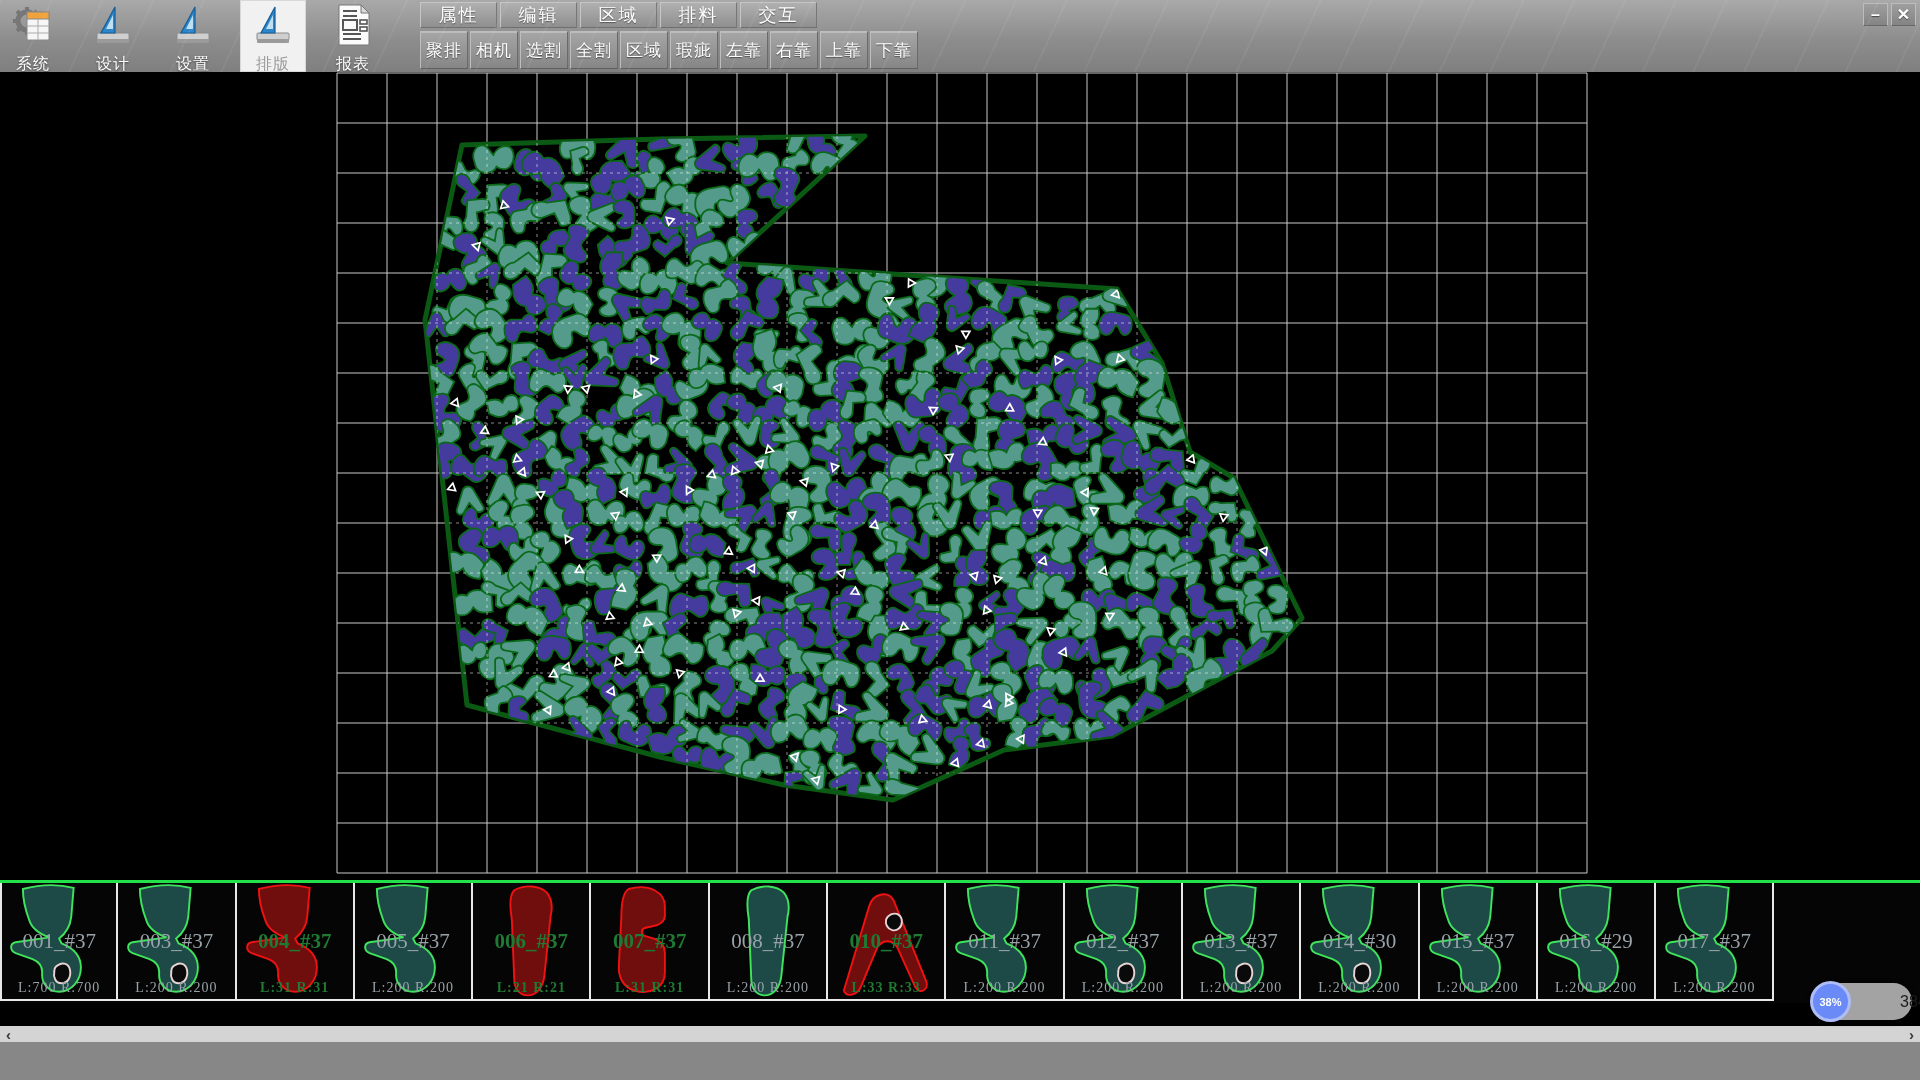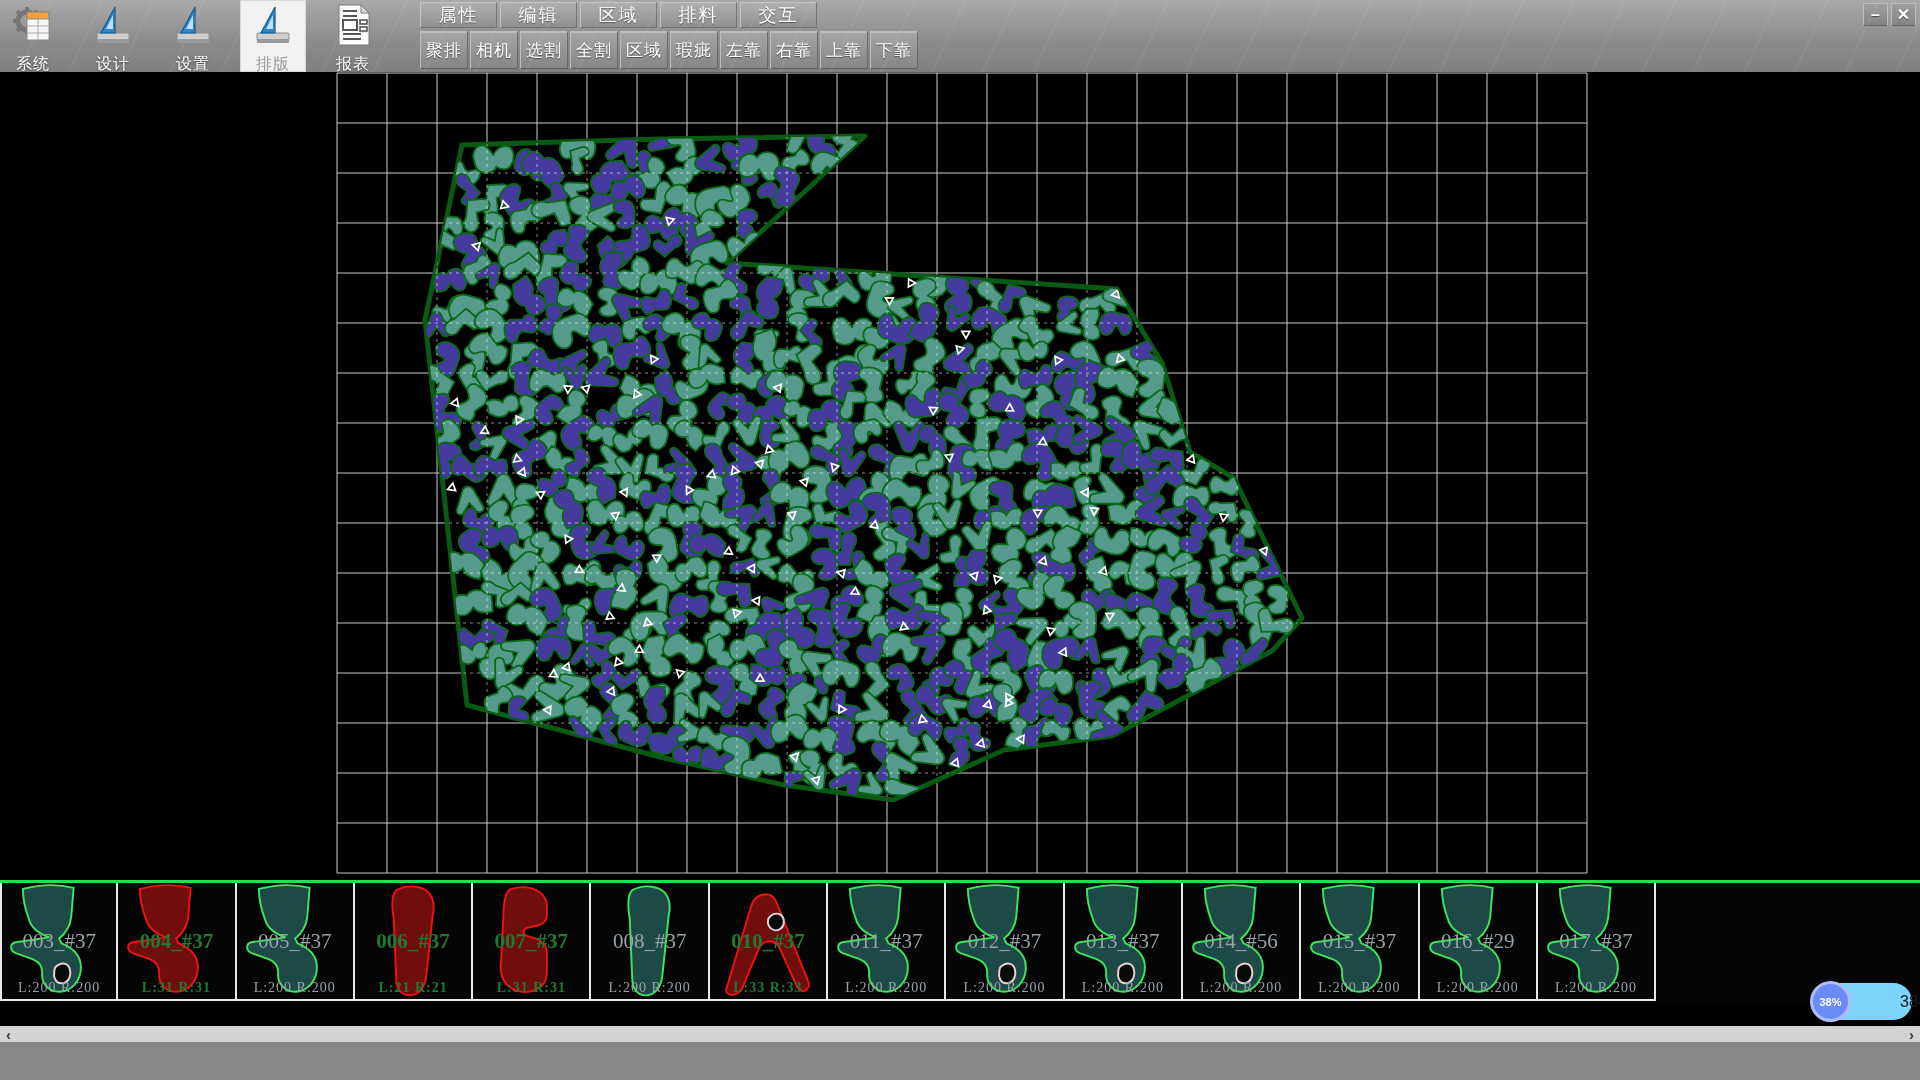--- a/index.html
+++ b/index.html
@@ -65,21 +65,21 @@
   .black-gap { position:absolute; left:0; top:1003px; width:1920px; height:23px; background:#000; }
 
   
   .scrollbar { position:absolute; left:0; top:1026px; width:1920px; height:16px; background:#d4d4d4; }
   .sb-arrow { position:absolute; top:0; height:16px; display:flex; align-items:center;
     color:#3a3a3a; font-size:15px; font-weight:bold; }
   .sb-left { left:6px; } .sb-right { right:6px; }
   .bottom-filler { position:absolute; left:0; top:1042px; width:1920px; height:38px; background:#878787; }
 
   
-  .bubble { position:absolute; left:1812px; top:983px; width:100px; height:37px; background:#7dd3fc;
+  .bubble { position:absolute; left:1812px; top:983px; width:100px; height:37px; background:#a3a3a3;
     border-radius:19px; box-shadow:0 2px 6px rgba(0,0,0,.35); z-index:20; }
   .bubble .circle { position:absolute; left:-2px; top:-2px; width:41px; height:41px; border-radius:50%;
     border:3px solid #aebdf8; display:flex; align-items:center; justify-content:center;
     color:#fff; font-size:11px; font-weight:bold; }
   .bubble .mem { position:absolute; left:46px; top:0; height:37px; display:flex; align-items:center;
     color:#1c1c1c; font-size:16px;margin-left:42px; }
 </style>
 </head>
 <body>
 
@@ -938,20 +938,28 @@
     </svg>
 
   <div class="green-divider" style="background: rgb(35, 225, 75);"></div>
 
   <div class="thumbs" id="thumbs">
       <div class="thumb">
         <svg viewBox="0 0 90 96" preserveAspectRatio="xMidYMid meet">
           <path d="M15,5 C30,1 45,1 57,4 L55,28 C54,37 50,42 45,46 L47,50 C57,54 63,61 63,70 C63,81 55,90 45,90 C36,90 30,83 31,74 C31,68 28,65 23,63 L9,58 C4,56 4,50 9,49 L37,45 C28,42 22,37 20,30 C17,22 15,13 15,5 Z" fill="#1d4a46" stroke="#3fe45c" stroke-width="1.6"></path>
           <path d="M44,68 C48,65 53,67 54,72 C55,78 52,83 47,83 C42,83 40,78 41,73 C41,70 42,69 44,68 Z" fill="#0a0a0a" stroke="#e8d4d4" stroke-width="1.6"></path>
         </svg>
+        <div class="tlabel">001_#37</div>
+        <div class="tdims">L:700 R:700</div>
+      </div>
+      <div class="thumb">
+        <svg viewBox="0 0 90 96" preserveAspectRatio="xMidYMid meet">
+          <path d="M15,5 C30,1 45,1 57,4 L55,28 C54,37 50,42 45,46 L47,50 C57,54 63,61 63,70 C63,81 55,90 45,90 C36,90 30,83 31,74 C31,68 28,65 23,63 L9,58 C4,56 4,50 9,49 L37,45 C28,42 22,37 20,30 C17,22 15,13 15,5 Z" fill="#1d4a46" stroke="#3fe45c" stroke-width="1.6"></path>
+          <path d="M44,68 C48,65 53,67 54,72 C55,78 52,83 47,83 C42,83 40,78 41,73 C41,70 42,69 44,68 Z" fill="#0a0a0a" stroke="#e8d4d4" stroke-width="1.6"></path>
+        </svg>
         <div class="tlabel">003_#37</div>
         <div class="tdims">L:200 R:200</div>
       </div>
       <div class="thumb green-text">
         <svg viewBox="0 0 90 96" preserveAspectRatio="xMidYMid meet">
           <path d="M15,5 C30,1 45,1 57,4 L55,28 C54,37 50,42 45,46 L47,50 C57,54 63,61 63,70 C63,81 55,90 45,90 C36,90 30,83 31,74 C31,68 28,65 23,63 L9,58 C4,56 4,50 9,49 L37,45 C28,42 22,37 20,30 C17,22 15,13 15,5 Z" fill="#700d0d" stroke="#ef1212" stroke-width="1.6"></path>
         </svg>
         <div class="tlabel">004_#37</div>
         <div class="tdims">L:31 R:31</div>
       </div>
@@ -1012,21 +1020,21 @@
           <path d="M44,68 C48,65 53,67 54,72 C55,78 52,83 47,83 C42,83 40,78 41,73 C41,70 42,69 44,68 Z" fill="#0a0a0a" stroke="#e8d4d4" stroke-width="1.6"></path>
         </svg>
         <div class="tlabel">013_#37</div>
         <div class="tdims">L:200 R:200</div>
       </div>
       <div class="thumb">
         <svg viewBox="0 0 90 96" preserveAspectRatio="xMidYMid meet">
           <path d="M15,5 C30,1 45,1 57,4 L55,28 C54,37 50,42 45,46 L47,50 C57,54 63,61 63,70 C63,81 55,90 45,90 C36,90 30,83 31,74 C31,68 28,65 23,63 L9,58 C4,56 4,50 9,49 L37,45 C28,42 22,37 20,30 C17,22 15,13 15,5 Z" fill="#1d4a46" stroke="#3fe45c" stroke-width="1.6"></path>
           <path d="M44,68 C48,65 53,67 54,72 C55,78 52,83 47,83 C42,83 40,78 41,73 C41,70 42,69 44,68 Z" fill="#0a0a0a" stroke="#e8d4d4" stroke-width="1.6"></path>
         </svg>
-        <div class="tlabel">014_#56</div>
+        <div class="tlabel">014_#30</div>
         <div class="tdims">L:200 R:200</div>
       </div>
       <div class="thumb">
         <svg viewBox="0 0 90 96" preserveAspectRatio="xMidYMid meet">
           <path d="M15,5 C30,1 45,1 57,4 L55,28 C54,37 50,42 45,46 L47,50 C57,54 63,61 63,70 C63,81 55,90 45,90 C36,90 30,83 31,74 C31,68 28,65 23,63 L9,58 C4,56 4,50 9,49 L37,45 C28,42 22,37 20,30 C17,22 15,13 15,5 Z" fill="#1d4a46" stroke="#3fe45c" stroke-width="1.6"></path>
         </svg>
         <div class="tlabel">015_#37</div>
         <div class="tdims">L:200 R:200</div>
       </div>
       <div class="thumb">

